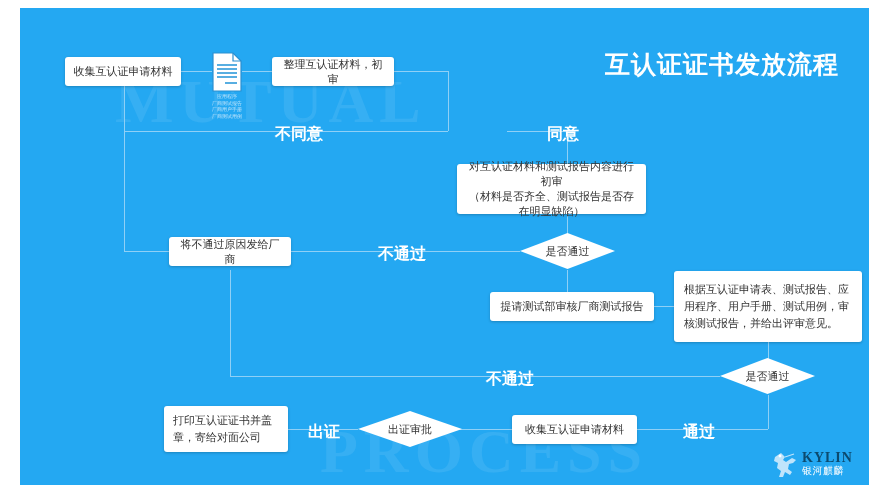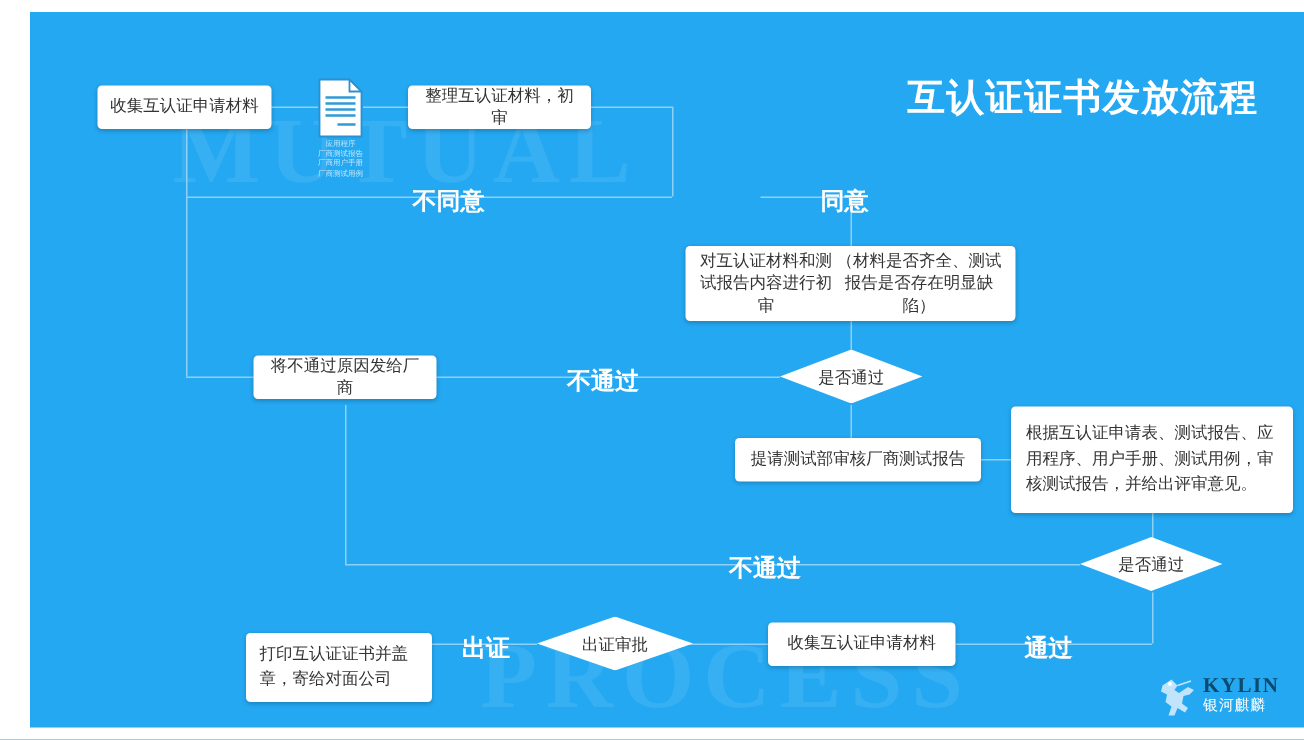--- a/index.html
+++ b/index.html
@@ -165,38 +165,38 @@
   <div class="ln lnh" style="left:268px;top:421px;width:70px;"></div>
 
   <div class="box" style="left:45px;top:49px;width:116px;height:29px;">
     <span>收集互认证申请材料</span>
   </div>
 
   <div class="box" style="left:252px;top:49px;width:122px;height:29px;">
     <span>整理互认证材料，初审</span>
   </div>
 
-  <div class="box" style="left:437px;top:156px;width:220px;height:50px;flex-direction:row;">
+  <div class="box" style="left:437px;top:156px;width:189px;height:50px;flex-direction:column;">
     <span>对互认证材料和测试报告内容进行初审</span>
     <span>（材料是否齐全、测试报告是否存在明显缺陷）</span>
   </div>
 
   <div class="box" style="left:149px;top:229px;width:122px;height:29px;">
     <span>将不通过原因发给厂商</span>
   </div>
 
   <div class="box" style="left:470px;top:284px;width:164px;height:29px;">
     <span>提请测试部审核厂商测试报告</span>
   </div>
 
   <div class="box left" style="left:654px;top:263px;width:188px;height:71px;line-height:17px;padding:6px 10px;justify-content:flex-end;">
     <span>根据互认证申请表、测试报告、应用程序、用户手册、测试用例，审核测试报告，并给出评审意见。</span>
   </div>
 
-  <div class="box left" style="left:144px;top:398px;width:124px;height:46px;line-height:17px;padding:5px 9px;margin-top:16px;">
+  <div class="box left" style="left:144px;top:398px;width:124px;height:46px;line-height:17px;padding:5px 9px;">
     <span>打印互认证证书并盖章，寄给对面公司</span>
   </div>
 
   <div class="box" style="left:492px;top:407px;width:125px;height:29px;">
     <span>收集互认证申请材料</span>
   </div>
 
 
   <div class="dia" style="left:500px;top:225px;width:95px;height:36px;">
     <div class="shape"></div>

